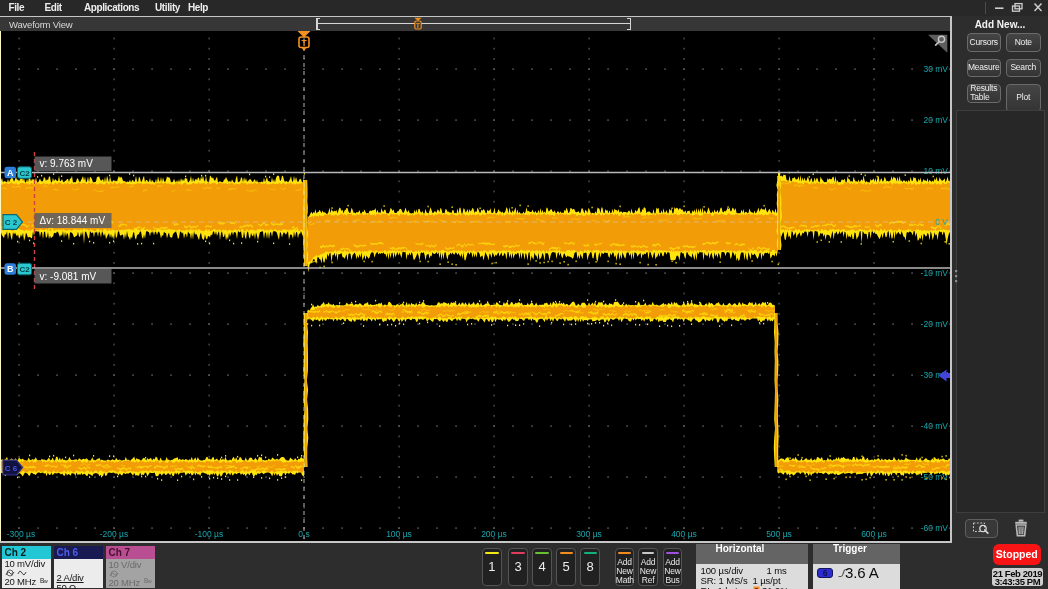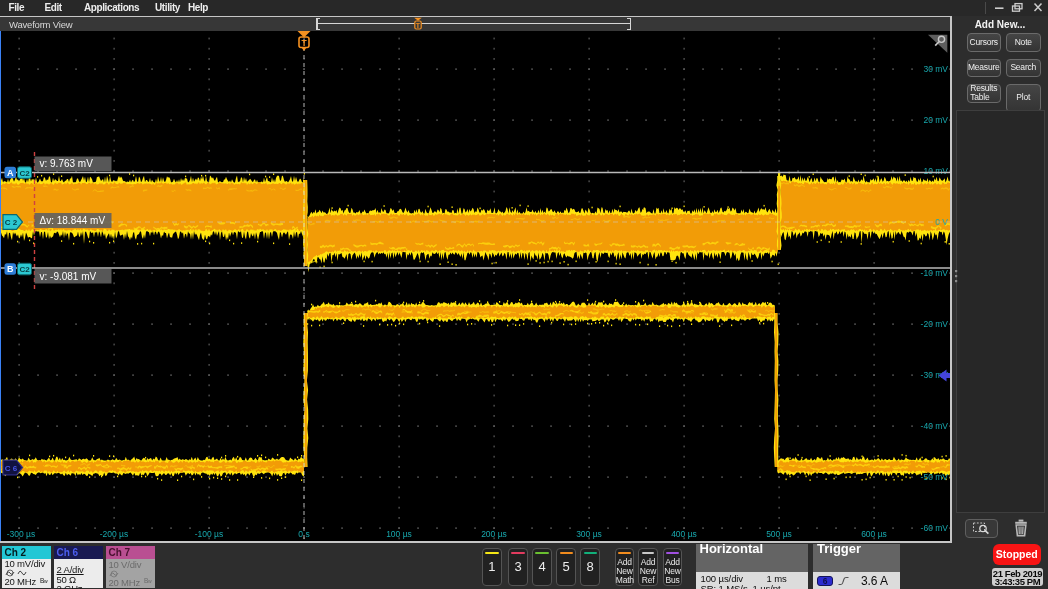--- a/index.html
+++ b/index.html
@@ -1,18 +1,18 @@
 <!DOCTYPE html>
 <html><head>
 <meta charset="utf-8">
 <style>
   html,body{margin:0;padding:0;background:#1d1d1d;}
   *{box-sizing:border-box;}
   #app{position:relative;width:1048px;height:589px;overflow:hidden;
-       font-family:"Liberation Sans",sans-serif;background:#3b82f6;}
+       font-family:"Liberation Sans",sans-serif;background:#fef9c3;}
   .abs{position:absolute;}
 
   
   #menubar{left:0;top:0;width:1048px;height:16px;background:#282828;}
   #menubar span{position:absolute;top:2px;font-size:10px;font-weight:bold;color:#ededed;letter-spacing:-0.4px;}
   .wctl{position:absolute;top:0;height:16px;}
 
   
   #wtop{left:0;top:15.5px;width:952px;height:1.6px;background:#c6c6c6;}
   #wright{left:949.8px;top:15.5px;width:2px;height:527px;background:#c6c6c6;}
@@ -50,22 +50,22 @@
           font-size:9.5px;letter-spacing:-0.2px;position:relative;}
   .numbtn{position:absolute;top:4.5px;width:20.4px;height:38px;background:#212121;
           border:1px solid #545454;border-radius:4px;color:#ececec;font-size:13px;
           text-align:center;line-height:36px;}
   .numbtn i{position:absolute;left:2.5px;right:2.5px;top:3px;height:2.6px;border-radius:1px;}
   .addbtn{position:absolute;top:4.5px;width:19.5px;height:38px;background:#212121;
           border:1px solid #545454;border-radius:4px;color:#e8e8e8;font-size:8.5px;letter-spacing:-0.2px;
           text-align:center;line-height:9.3px;padding-top:9px;}
   .addbtn i{position:absolute;left:2.5px;right:2.5px;top:3px;height:2.6px;border-radius:1px;}
   .panel{position:absolute;top:1px;height:44px;}
-  .phd{height:28px;background:#646464;color:#fff;font-size:13px;font-weight:bold;
-       padding:0 0 0 4px;line-height:10.5px;}
+  .phd{height:20px;background:#646464;color:#fff;font-size:10px;font-weight:bold;
+       padding:0 0 0 20px;line-height:10.5px;}
   .pbody{background:#dcdcdc;color:#0c0c0c;font-size:9.5px;letter-spacing:-0.1px;height:33.5px;position:relative;
          line-height:10.1px;padding:1.5px 0 0 5px;}
   #stopped{position:absolute;left:992.5px;top:1px;width:48.5px;height:20.5px;background:#f81414;
            border-radius:6px;color:#fff;font-weight:bold;font-size:10.5px;text-align:center;
            line-height:20.5px;}
   #datebox{position:absolute;left:992px;top:25px;width:51px;height:17.5px;background:#cfcfcf;
            border-radius:3px;color:#0a0a0a;font-size:9.5px;font-weight:bold;text-align:center;
            line-height:8.6px;padding-top:1.8px;letter-spacing:-0.4px;}
 </style>
 </head>
@@ -1720,21 +1720,21 @@
           <circle cx="5" cy="4" r="3" fill="none" stroke="#444" stroke-width="0.8"></circle>
           <path d="M13 5 Q15 0 17 4 Q19 8 21 3" fill="none" stroke="#444" stroke-width="1"></path>
         </svg>
         <div>20 MHz<span style="position:absolute;right:3px;bottom:1px;font-size:6.5px;">B<span style="font-size:5px;">w</span></span></div>
       </div>
     </div>
 
     <div class="chbadge" style="left:53.5px;">
       <div class="chhd" style="background:#191a52;color:#4c5ef0;">Ch 6</div>
       <div class="chbody">
-        <div style="padding-top:6px;text-decoration:underline;">2 A/div</div>
+        <div style="padding-top:14px;text-decoration:underline;">2 A/div</div>
         <div>50 Ω</div>
         <div>2 GHz</div>
       </div>
     </div>
 
     <div class="chbadge" style="left:105.5px;">
       <div class="chhd" style="background:#b94f92;color:#47102e;">Ch 7</div>
       <div class="chbody" style="background:#a3a3a3;color:#6b6b6b;">
         <div style="padding-top:1px;">10 V/div</div>
         <svg width="44" height="8" style="display:block" xmlns="http://www.w3.org/2000/svg">
@@ -1769,21 +1769,21 @@
       </div>
     </div>
 
     <div class="panel" style="left:813px;width:86.5px;">
       <div class="phd">Trigger</div>
       <div class="pbody">
         <span style="position:absolute;left:4px;top:4px;width:16px;height:10px;background:#2c2cd0;border:1px solid #14145a;border-radius:3px;color:#10104d;font-size:8.5px;font-weight:bold;text-align:center;line-height:9px;">6</span>
         <svg style="position:absolute;left:25px;top:4px;" width="11" height="10" xmlns="http://www.w3.org/2000/svg">
           <path d="M0.5 8.5 H3 Q4.5 8.5 5 6 L6 3 Q6.5 1.5 8 1.5 H10.5" fill="none" stroke="#555" stroke-width="1.1"></path>
         </svg>
-        <span style="position:absolute;left:48px;top:4px;font-size:12px;">3.6 A</span>
+        <span style="position:absolute;left:32px;top:4px;font-size:15px;">3.6 A</span>
       </div>
     </div>
 
 
     <div id="stopped">Stopped</div>
     <div id="datebox">21 Feb 2019<br>3:43:35 PM</div>
   </div>
 
 </div>
 

